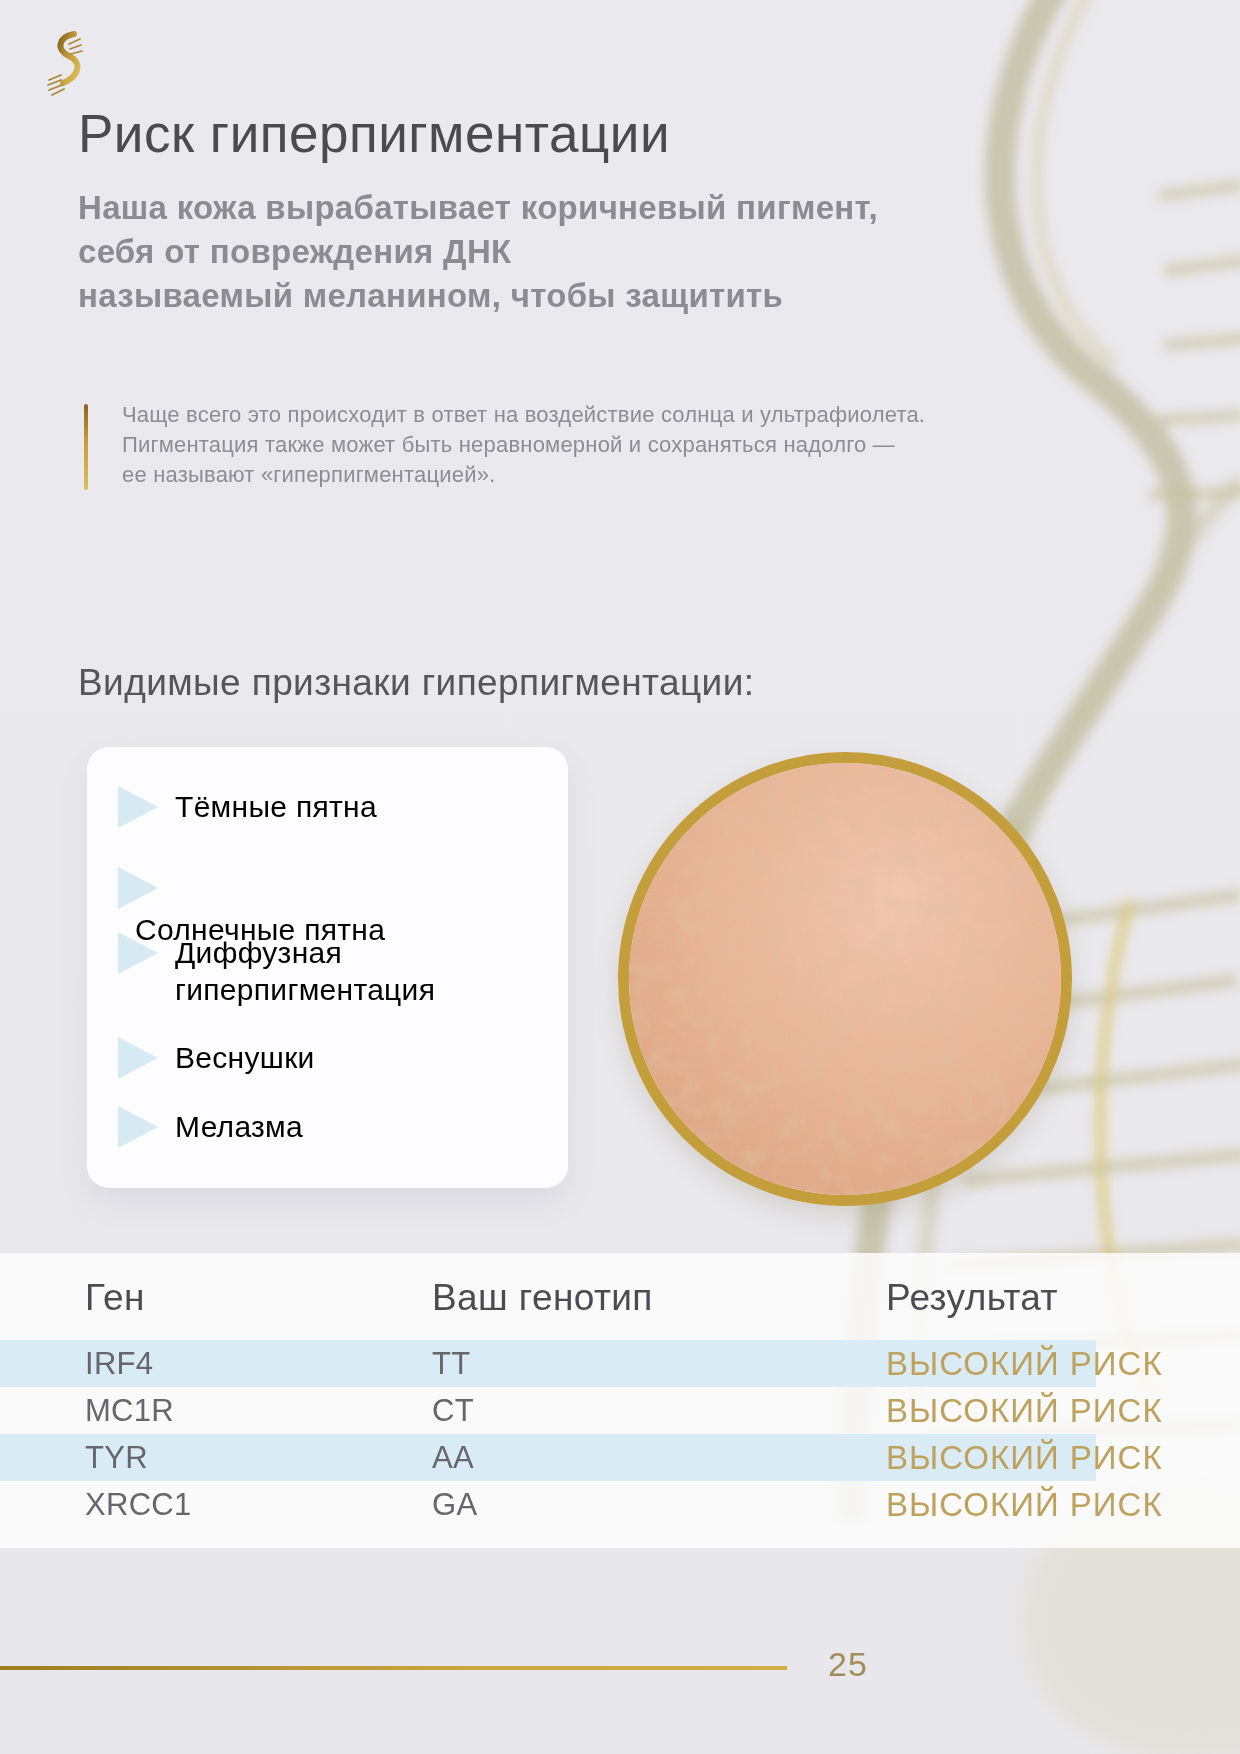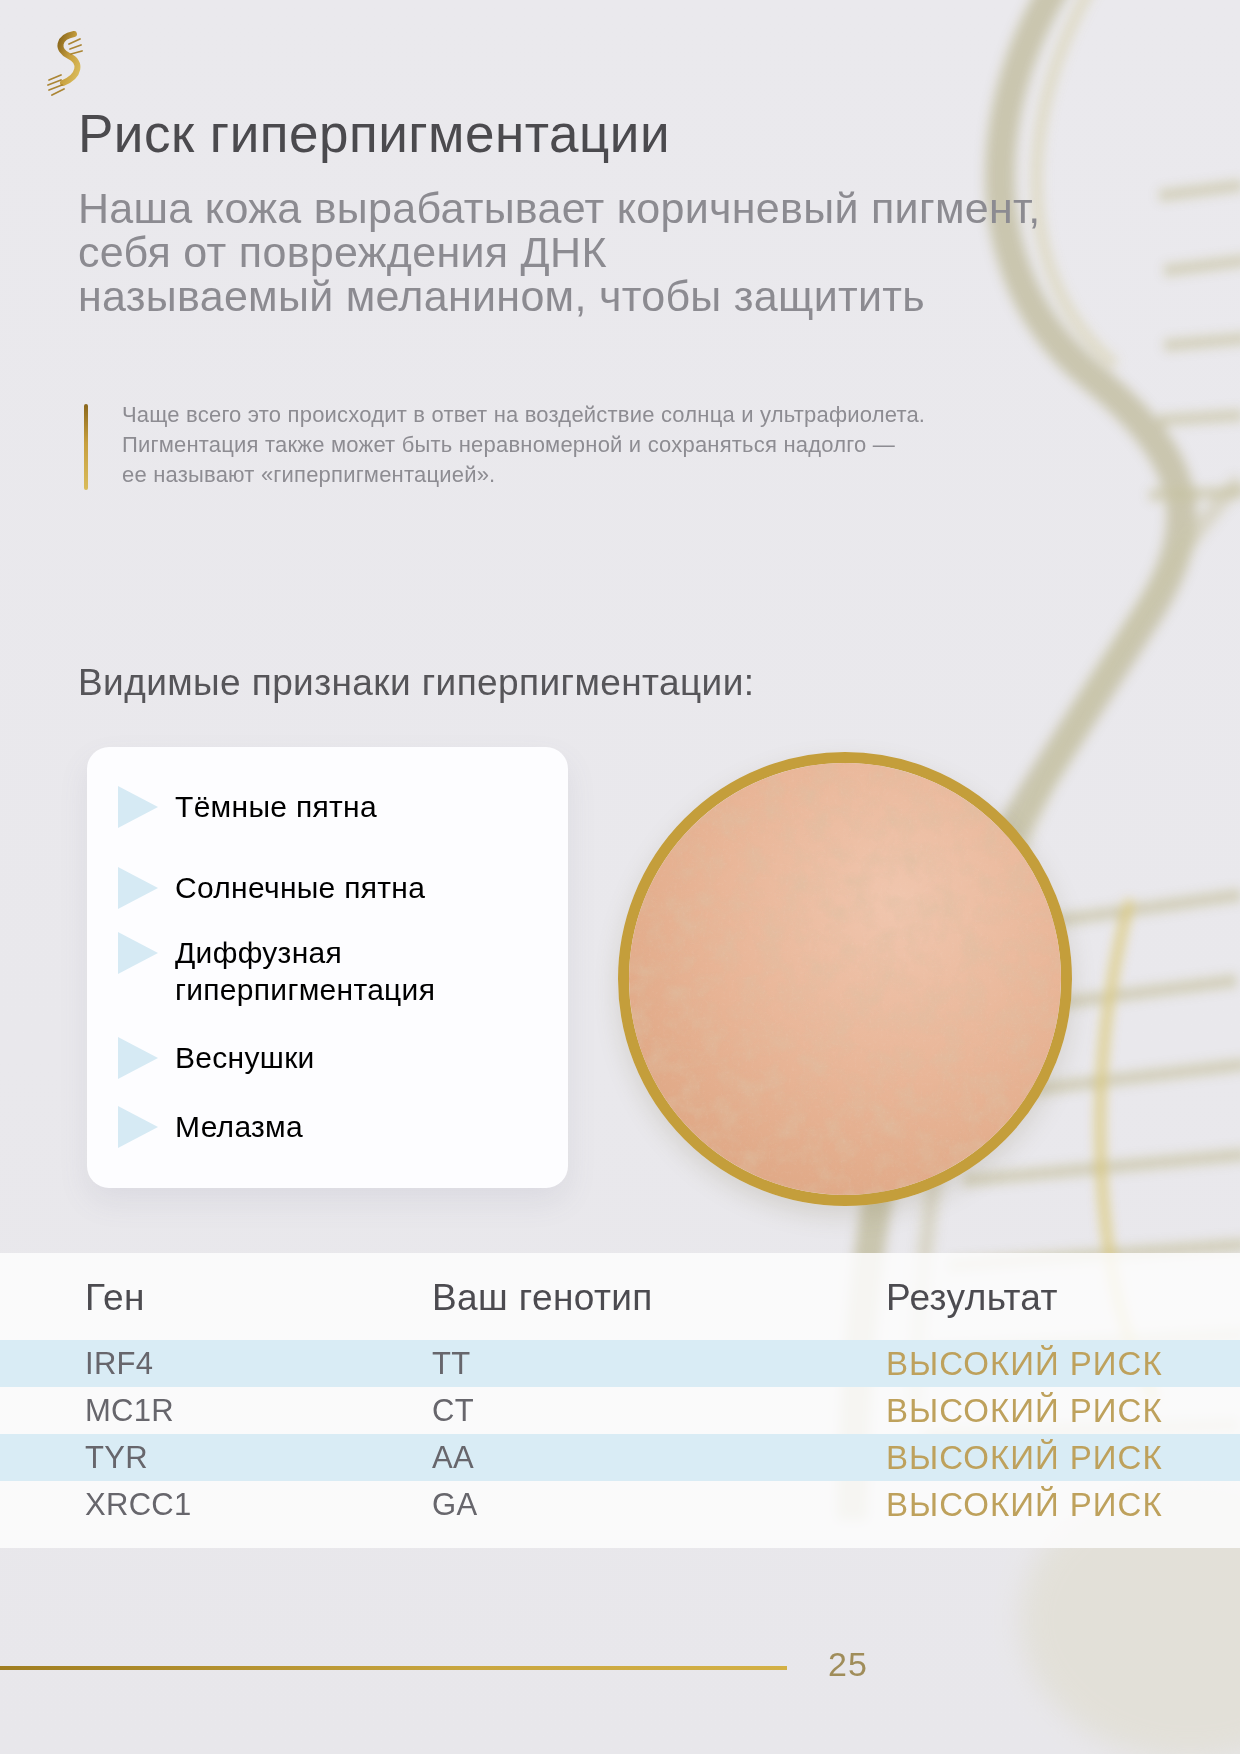--- a/index.html
+++ b/index.html
@@ -12,21 +12,21 @@
   .dna-bg{position:absolute;left:820px;top:-40px;width:420px;height:1800px;pointer-events:none;}
   
   .logo{position:absolute;left:44px;top:28px;width:42px;height:72px;}
   
   .title{
     position:absolute;left:78px;top:103px;
     font-size:53px;font-weight:300;color:#4b4a4e;letter-spacing:0.5px;white-space:nowrap;
   }
   .subtitle{
     position:absolute;left:78px;top:186px;
-    font-size:43px;font-weight:400;line-height:44px;color:#8c8b91;letter-spacing:0.3px;
+    font-size:33px;font-weight:700;line-height:44px;color:#8c8b91;letter-spacing:0.3px;
   }
   
   .quote{position:absolute;left:84px;}
   .quote .bar{
     position:absolute;left:0;top:4px;width:4px;
     background:linear-gradient(180deg,#8a671c 0%,#c79f3e 45%,#d9bc5c 100%);
     border-radius:2px;
   }
   .quote .qtext{
     margin-left:38px;font-size:22px;font-weight:300;line-height:30px;color:#8d8c92;letter-spacing:0.2px;
@@ -49,21 +49,21 @@
   .tri{
     width:40px;height:42px;flex:none;margin-top:0;
     background:#d6eaf4;
     clip-path:polygon(0 0,100% 50%,0 100%);
   }
   .item .label{
     margin-left:17px;margin-top:2px;width:300px;
     font-size:30px;font-weight:300;line-height:37px;color:#000000;letter-spacing:0.3px;
   }
   .item-0{top:39px;}
-  .item-1{top:120px;}
+  .item-1{top:120px;flex-direction:column;}
   .item-2{top:185px;}
   .item-3{top:290px;}
   .item-4{top:359px;}
   
   .circle{
     position:absolute;left:618px;top:752px;width:432px;height:432px;
     border:11px solid #c49e3b;border-radius:50%;overflow:hidden;
     box-shadow:0 10px 24px rgba(120,110,70,0.18);
   }
   .circle svg{display:block;width:100%;height:100%;}
@@ -72,21 +72,21 @@
     position:absolute;left:0;top:1253px;width:1240px;height:295px;
     background:rgba(253,253,253,0.86);
   }
   .thead-cell{
     position:absolute;top:24px;font-size:37px;font-weight:300;color:#4c4b50;letter-spacing:0.4px;white-space:nowrap;
   }
   .col-x-gene{left:85px;}
   .col-x-geno{left:432px;}
   .col-x-res{left:886px;}
   .rows{position:absolute;left:0;top:87px;width:1240px;}
-  .trow{position:relative;width:1240px;height:47px;}
+  .trow{position:relative;width:1064px;height:47px;padding-left:32px;}
   .trow.blue{background:rgba(215,235,244,0.95);}
   .tcell{
     position:absolute;top:0;height:47px;line-height:47px;
     font-size:31px;font-weight:300;color:#67666c;letter-spacing:0.3px;white-space:nowrap;
   }
   .tcell.result{color:#bea15c;font-size:33px;letter-spacing:1px;}
   
   .footer-line{
     position:absolute;left:0;top:1666px;width:787px;height:4px;
     background:linear-gradient(90deg,#9f7d20 0%,#c9a63f 60%,#d3b045 100%);

